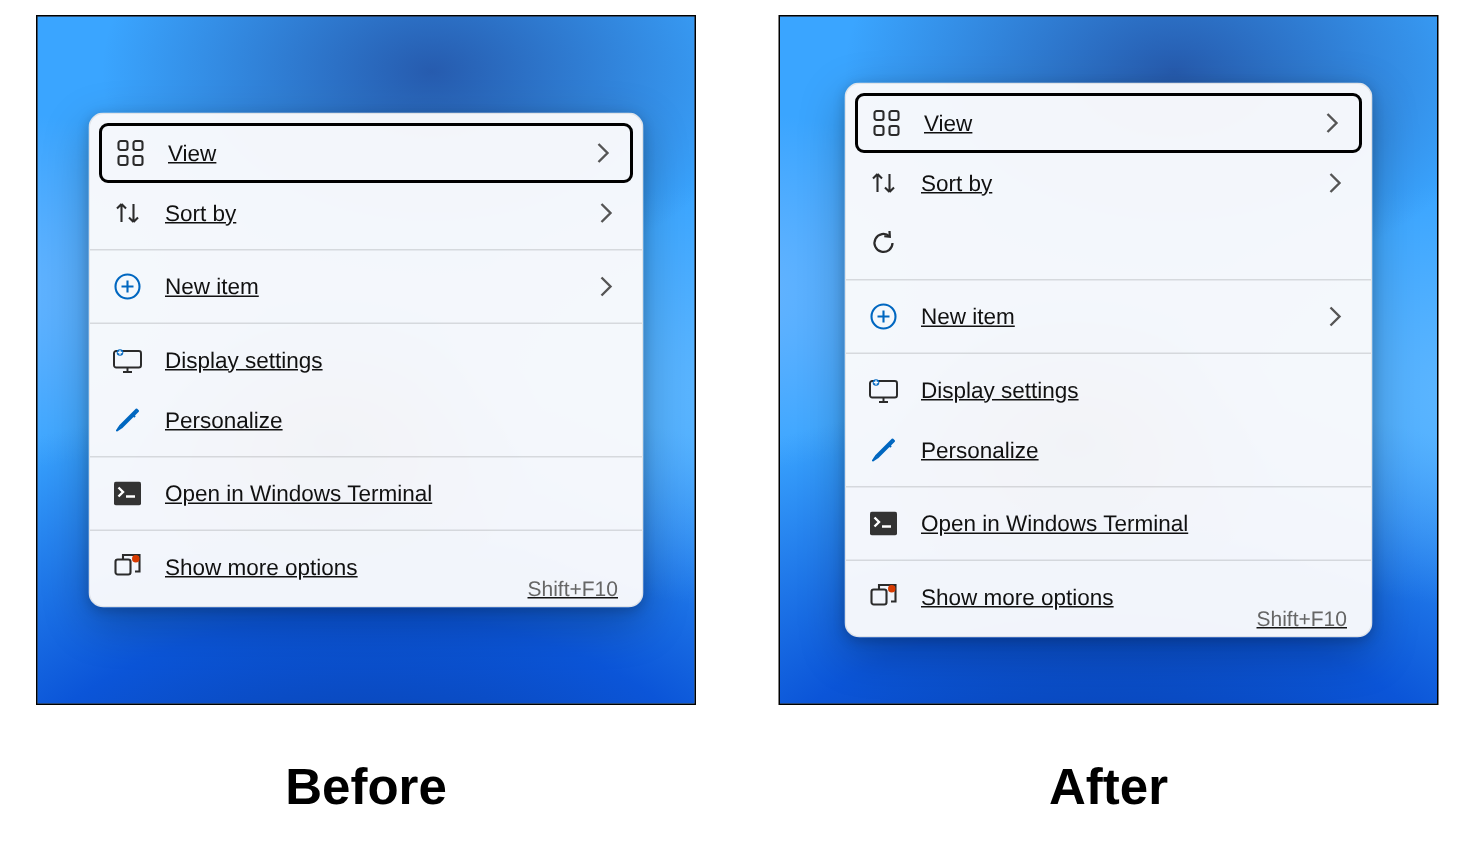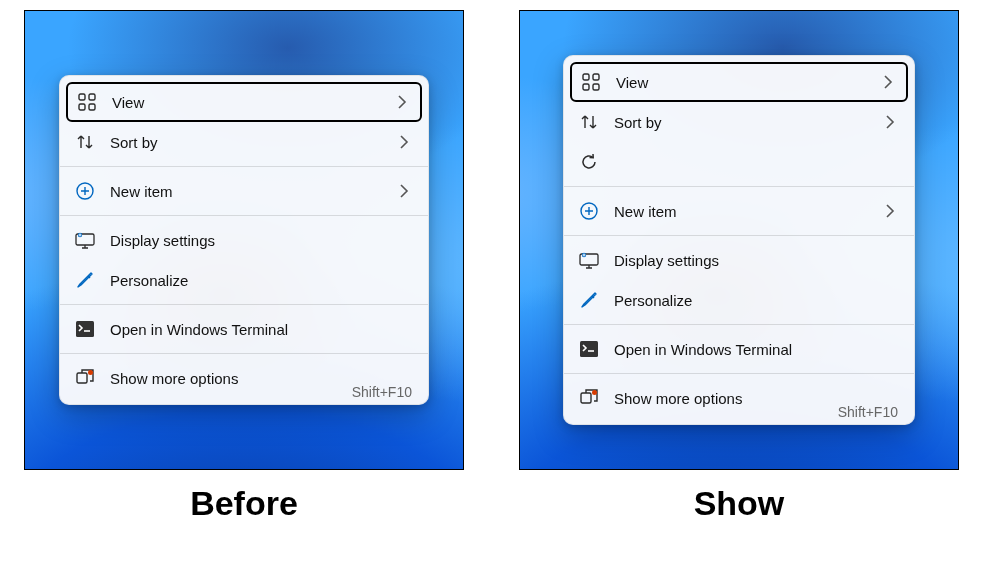--- a/index.html
+++ b/index.html
@@ -49,20 +49,21 @@
     font-size: 15px;
     color: #111;
   }
   .menu-item {
     display: flex;
     align-items: center;
     height: 40px;
     border-radius: 6px;
     padding: 0 10px 0 8px;
     cursor: default;
+    text-decoration: underline;
   }
   .menu-item.highlight {
     border: 2px solid #000;
     border-radius: 6px;
   }
   .mi-icon {
     width: 22px;
     height: 22px;
     display: flex;
     align-items: center;
@@ -85,21 +86,21 @@
     margin-top: 28px;
   }
   .sep {
     height: 1px;
     background: rgba(0,0,0,0.12);
     margin: 4px -6px;
   }
   .caption {
     font-size: 34px;
     font-weight: 700;
-    margin-top: 14px;
+    margin-top: 36px;
     text-align: left;
     color: #000;
   }
   .watermark {
     position: absolute;
     right: 8px;
     bottom: 6px;
     display: flex;
     align-items: center;
     gap: 6px;
@@ -334,21 +335,21 @@
                 <path d="M6 4 V1 H17 V12 H14"></path>
                 <circle cx="14.5" cy="3.5" r="2.5" fill="#d83b01" stroke="none"></circle>
               </svg>
           </span>
           <span class="mi-label">Show more options</span>
           <span class="mi-shortcut">Shift+F10</span>
         </div>
 
       </div>
     </div>
-    <div class="caption">Show</div>
+    <div class="caption">After</div>
   </div>
 </div>
 
 <div class="watermark">
   <svg width="34" height="28" viewBox="0 0 34 28" fill="none" stroke="rgba(255,255,255,0.5)" stroke-width="1.6">
       <path d="M3 14 L17 3 L31 14"></path>
       <path d="M7 13 V25 H27 V13"></path>
       <path d="M14 25 V18 H20 V25"></path>
     </svg>
   <span>系统之家</span>

